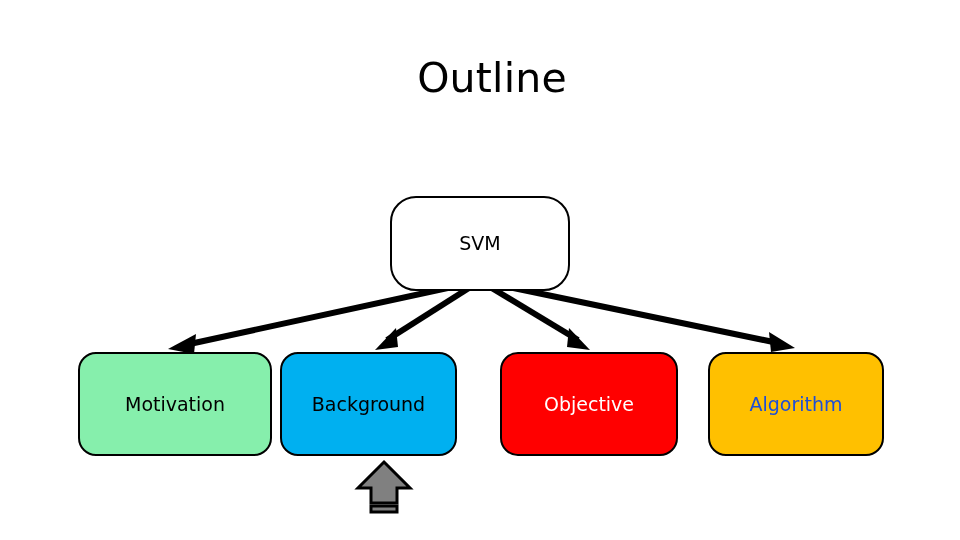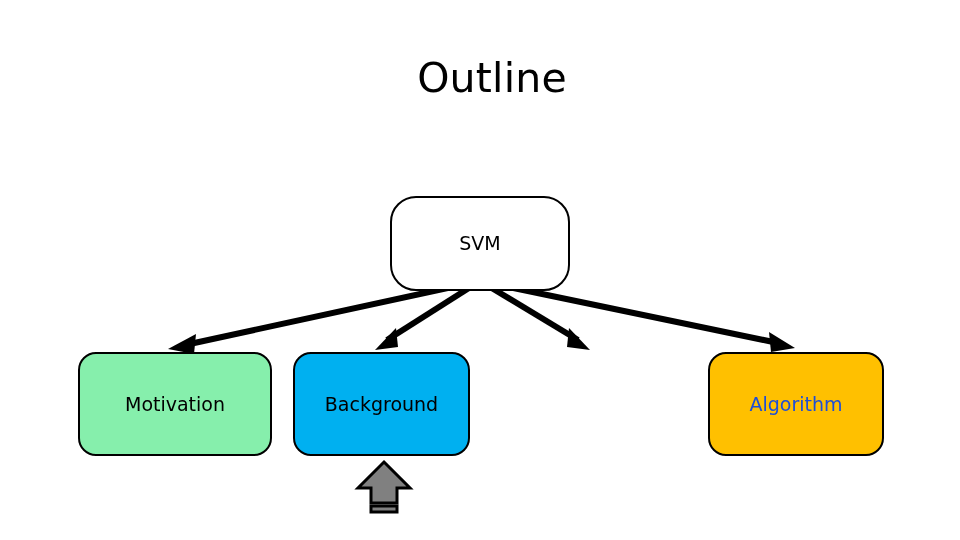--- a/index.html
+++ b/index.html
@@ -93,22 +93,25 @@
   </svg>
 
   <div class="node root" style="left:390px; top:196px; width:180px; height:95px;">
     <span>SVM</span>
   </div>
 
   <div class="node leaf" style="left:78px; top:352px; width:194px; height:104px; background:#86efac; color:#000000;">
     <span>Motivation</span>
   </div>
 
-  <div class="node leaf" style="left:293px; top:352px; width:177px; height:104px; background:#00B0F0; color:#000000;">
+  <div class="node leaf" style="left:280px; top:352px; width:177px; height:104px; background:#00B0F0; color:#000000;">
     <span>Background</span>
   </div>
 
+  <div class="node leaf" style="left:500px; top:352px; width:178px; height:104px; background:#FF0000; color:#FFFFFF;">
+    <span>Objective</span>
+  </div>
 
   <div class="node leaf" style="left:708px; top:352px; width:176px; height:104px; background:#FFC000; color:#1d4ed8;">
     <span>Algorithm</span>
   </div>
 
 </div>
 
 </body></html>

